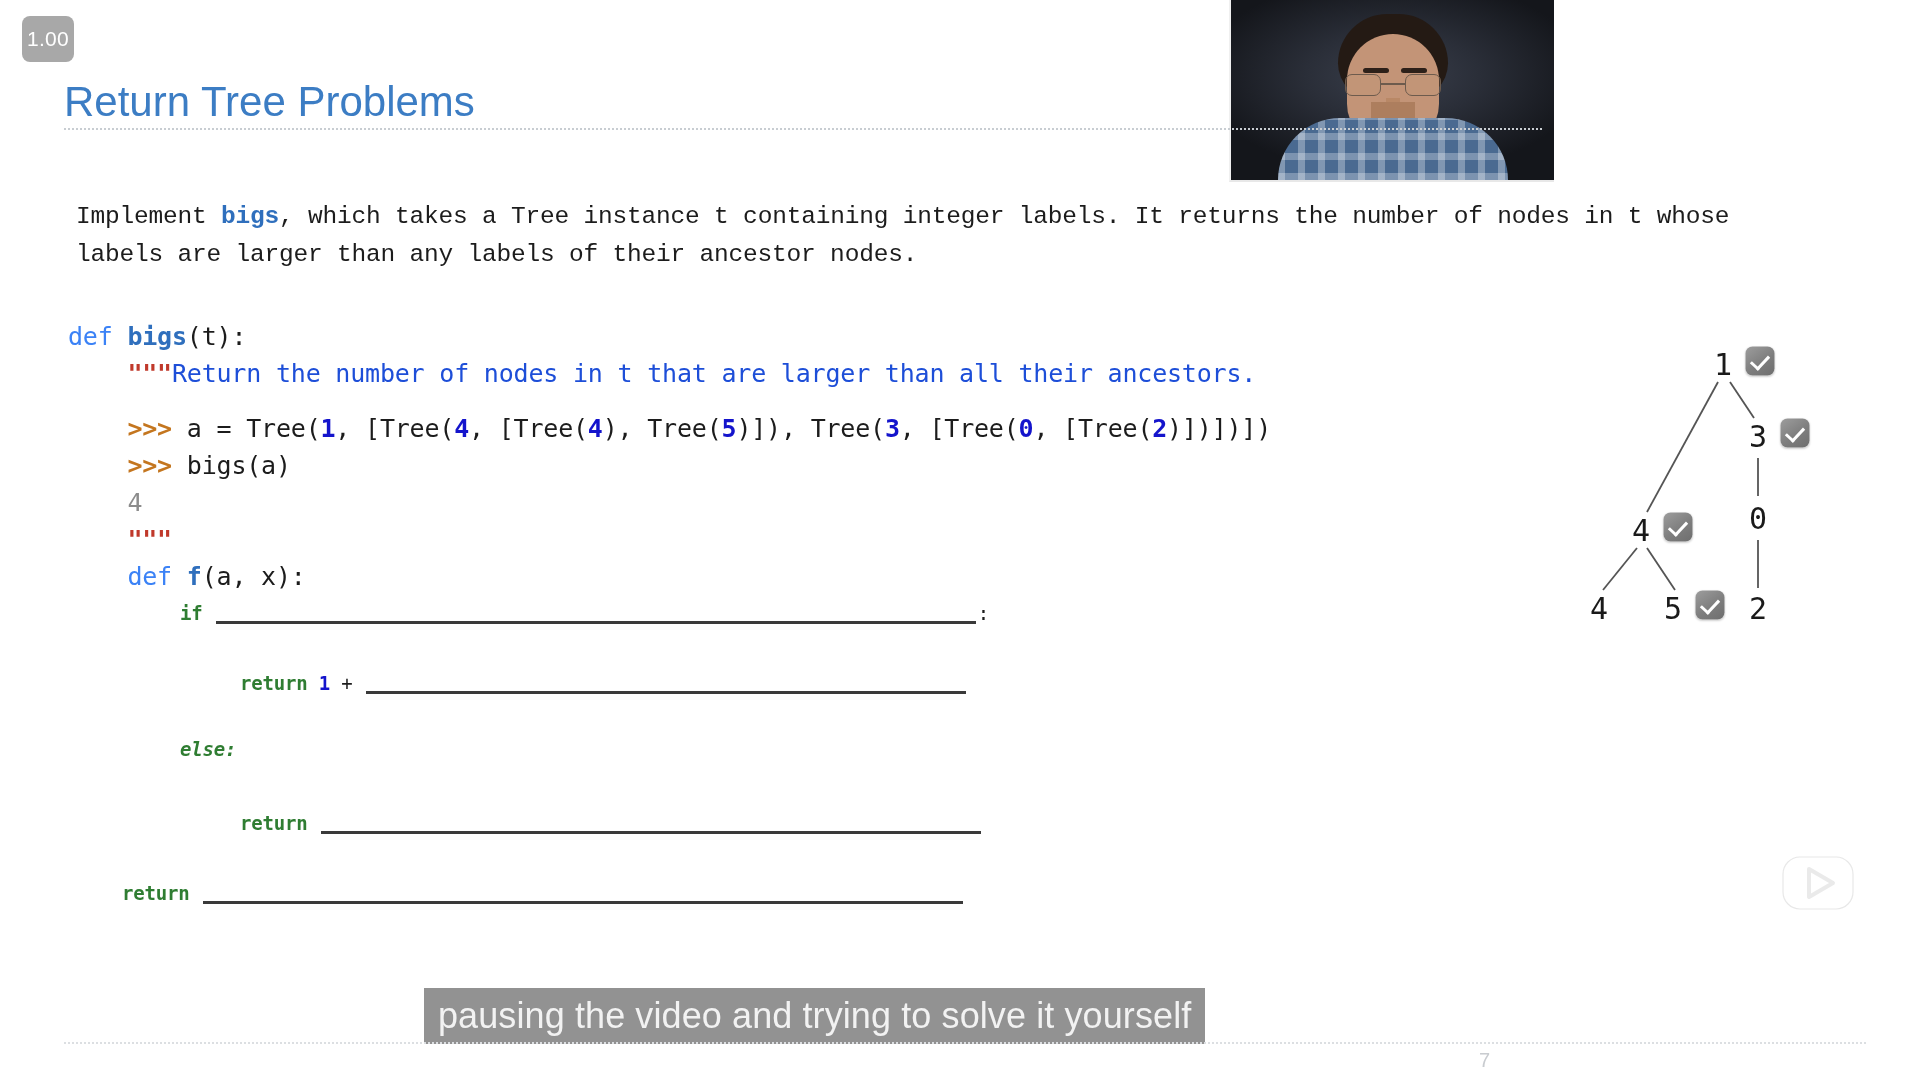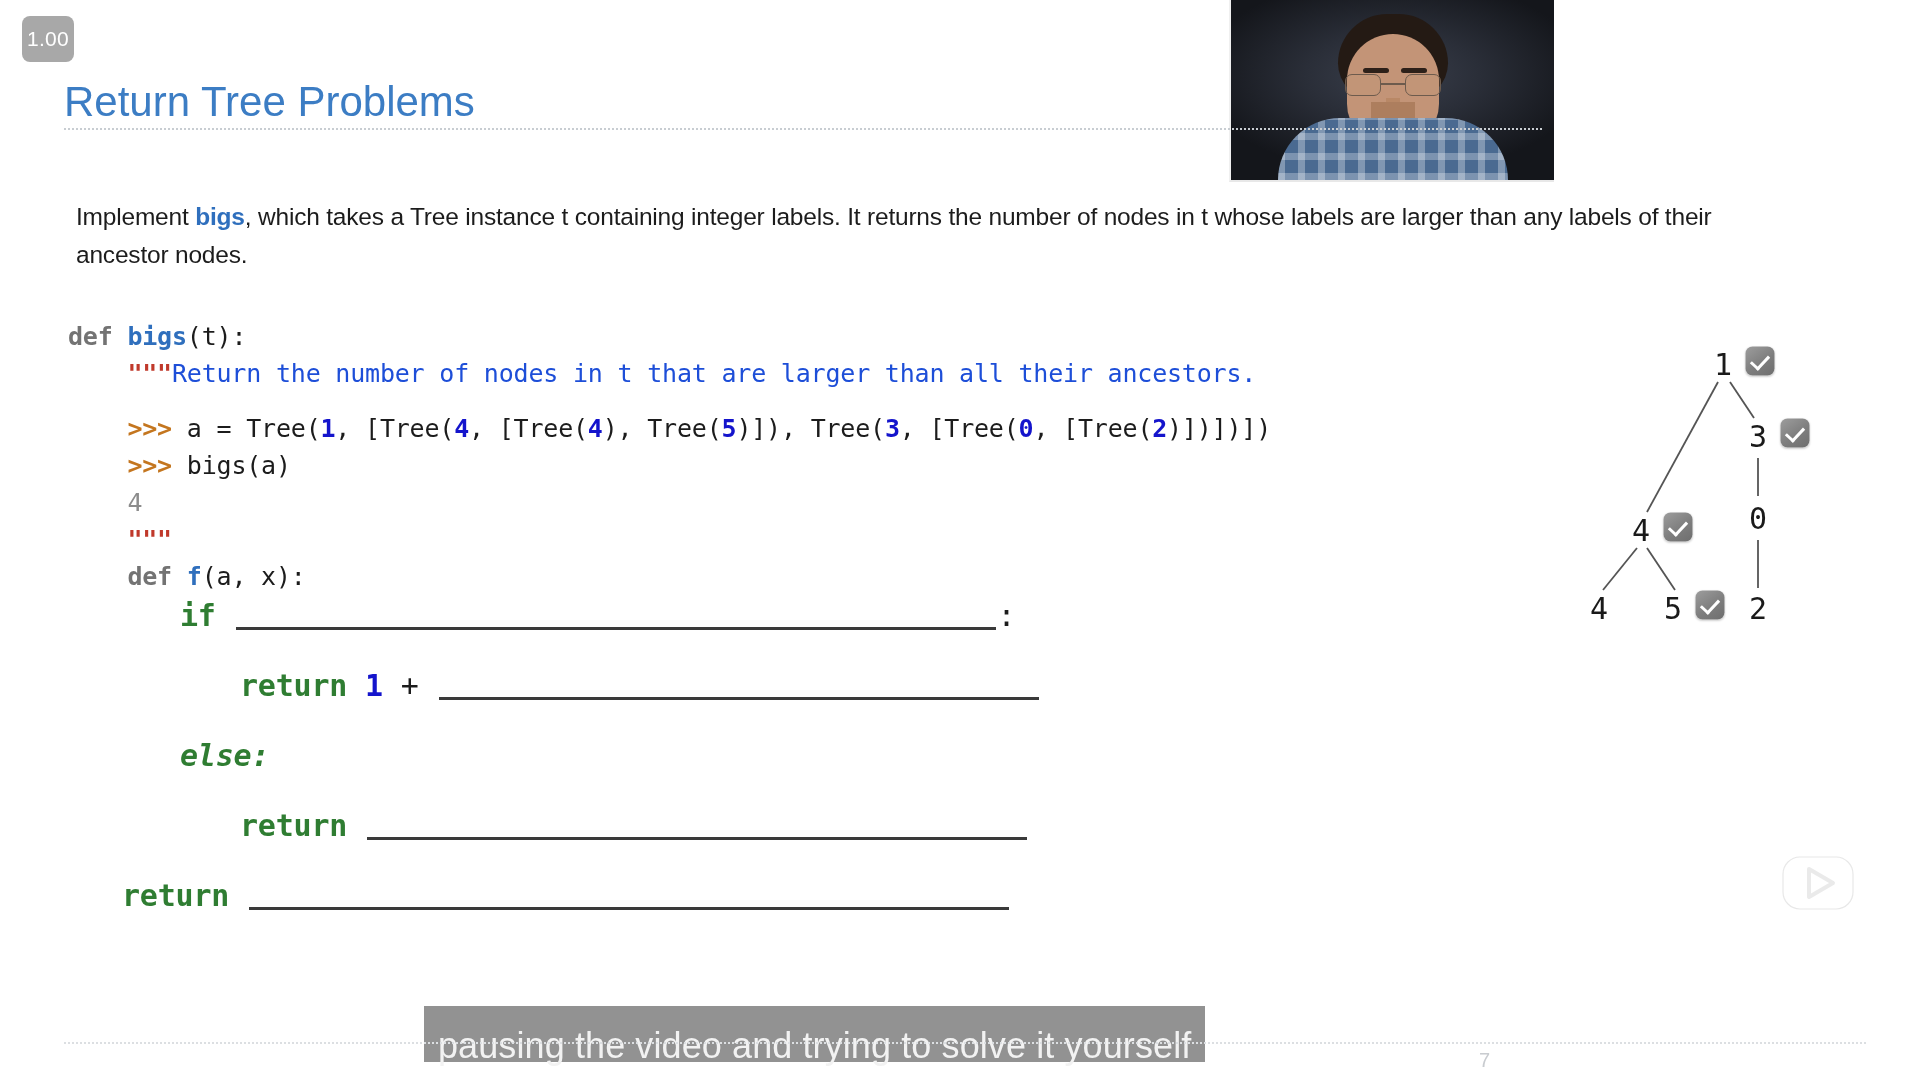--- a/index.html
+++ b/index.html
@@ -114,40 +114,40 @@
     left: 64px; top: 128px;
     width: 1478px; height: 0;
     border-top: 2px dotted #c8cdd2;
   }
 
   
   .prompt {
     position: absolute;
     left: 76px; top: 198px;
     width: 1700px;
-    font-family: Liberation Sans, sans-serif;
+    font-family: Liberation Mono, monospace;
     font-size: 24.5px;
     line-height: 38px;
     color: #1c1c1c;
     letter-spacing: -0.2px;
   }
   .prompt .fn { color: #2f6fbd; font-weight: bold; }
 
   
   .code {
     position: absolute;
     left: 68px; top: 318px;
     font-family: "DejaVu Sans Mono", monospace;
     font-size: 25px;
     line-height: 37px;
     color: #1c1c1c;
     white-space: pre;
     letter-spacing: -0.2px;
   }
-  .code .kw   { color: #737373; font-weight: bold; }
+  .code .kw   { color: #3b82f6; font-weight: normal; }
   .code .fnm  { color: #2f6fbd; font-weight: bold; }
   .code .num  { color: #1414cc; font-weight: bold; }
   .code .doc  { color: #1d4ed8; }
   .code .q    { color: #c0392b; font-weight: bold; }
   .code .ps1  { color: #c4761f; font-weight: bold; }
   .code .out  { color: #8c8c8c; }
 
   .code .line { display: block; height: 37px; }
   .code .gap  { display: block; height: 18px; }
 
@@ -156,21 +156,21 @@
     display: inline-block;
     vertical-align: baseline;
     border-bottom: 3px solid #3a3a3a;
     height: 26px;
     margin: 0 2px -4px 2px;
   }
 
   .fillrow {
     position: absolute;
     font-family: "DejaVu Sans Mono", monospace;
-    font-size: 30px;
+    font-size: 19px;
     color: #1c1c1c;
     white-space: nowrap;
     letter-spacing: -0.2px;
   }
   .fillrow .kw  { color: #2f7d32; font-weight: bold; }
   .fillrow .num { color: #1414cc; font-weight: bold; }
 
   
   .tree {
     position: absolute;
@@ -209,28 +209,27 @@
     left: 1775px; top: 845px;
     width: 86px; height: 72px;
     opacity: .92;
   }
 
   
   .caption {
     position: absolute;
     left: 424px; top: 988px;
     height: 56px;
-    padding: 12px 14px;
+    padding: 0 14px;
     background: rgba(128,128,128,.86);
     color: #f2f2f2;
     font-size: 36px;
     line-height: 56px;
     white-space: nowrap;
     letter-spacing: .1px;
-    margin-top: 18px;
   }
 
   
   .footer-rule {
     position: absolute;
     left: 64px; bottom: 36px;
     width: 1802px; height: 0;
     border-top: 2px dotted #dcdfe2;
   }
   .page-num {

